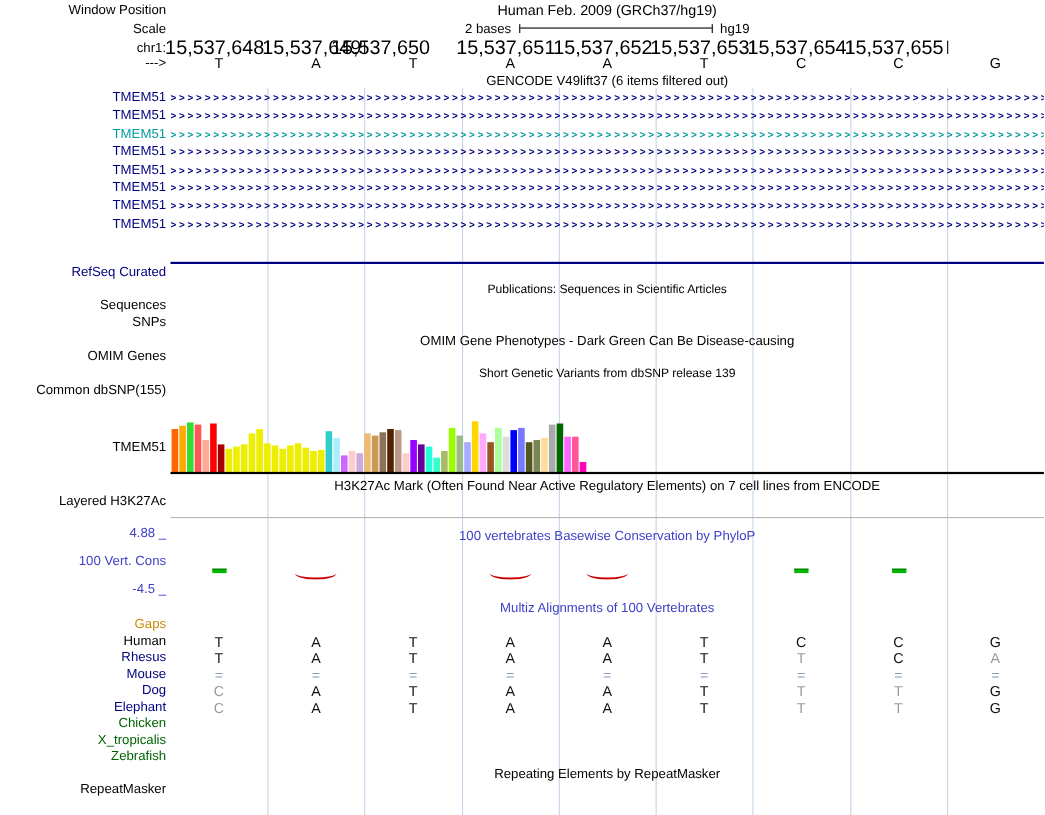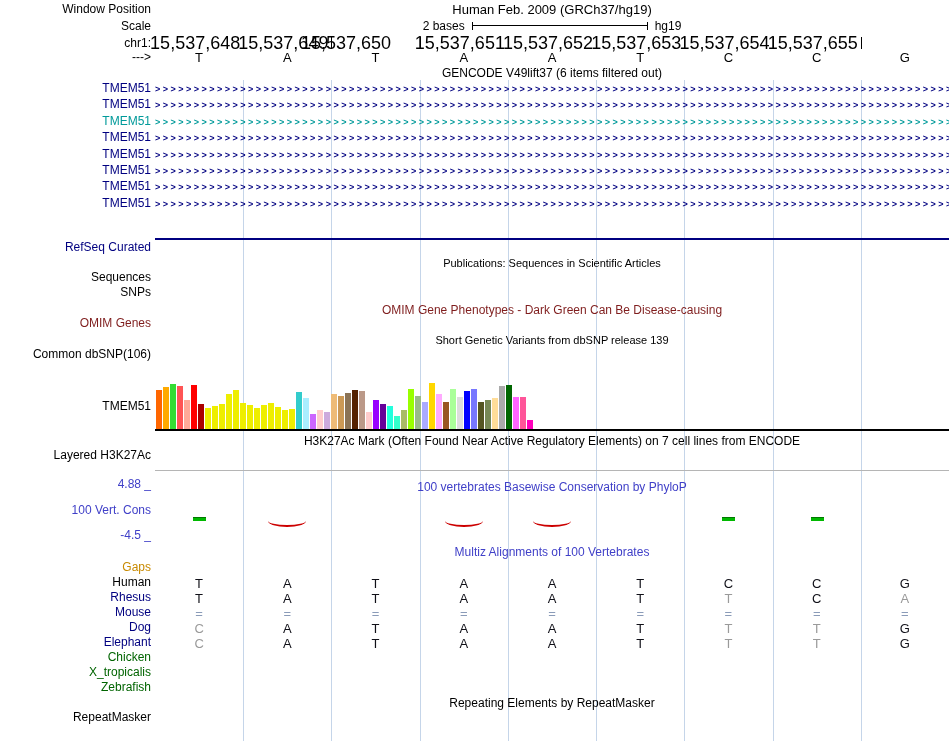--- a/index.html
+++ b/index.html
@@ -5,21 +5,21 @@
   *{margin:0;padding:0;box-sizing:border-box;}
   body{background:#fff;}
   #canvas{position:relative;width:950px;height:741px;background:#fff;overflow:hidden;
           font-family:"Liberation Sans",sans-serif;color:#000;}
   .lbl{position:absolute;left:0;width:151px;text-align:right;font-size:12px;line-height:13px;
        white-space:nowrap;z-index:2;}
   .ctitle{position:absolute;left:155px;width:794px;text-align:center;font-size:12px;line-height:13px;
           white-space:nowrap;z-index:2;}
   .small{font-size:11px;}
   .blue{color:#4040C8;}
-  .green{color:#7f1d1d;}
+  .green{color:#000000;}
   .navy{color:#000080;}
   .header-title{position:absolute;left:155px;width:794px;top:2px;display:flex;justify-content:center;
                 gap:14px;font-size:13px;z-index:2;}
   .scale-center{position:absolute;left:155px;width:794px;top:19px;display:flex;justify-content:center;
                 align-items:center;gap:7px;font-size:12px;z-index:2;}
   .scalebar{width:176px;height:8px;border-left:1px solid #000;border-right:1px solid #000;position:relative;}
   .scalebar::after{content:"";position:absolute;left:0;right:0;top:3px;border-top:1px solid #000;}
   .guideline{position:absolute;top:80px;height:661px;width:1px;background:rgba(150,178,215,.55);z-index:0;}
   .tick{position:absolute;width:1px;height:12px;background:#000;z-index:2;}
   .coord{position:absolute;font-size:18px;line-height:13px;white-space:nowrap;z-index:2;}
@@ -62,21 +62,21 @@
   <div class="lbl navy" style="top:241px">RefSeq Curated</div>
 
   <div class="ctitle small" style="top:257px">Publications: Sequences in Scientific Articles</div>
   <div class="lbl" style="top:271px">Sequences</div>
   <div class="lbl" style="top:286px">SNPs</div>
 
   <div class="ctitle green" style="top:304px">OMIM Gene Phenotypes - Dark Green Can Be Disease-causing</div>
   <div class="lbl green" style="top:317px">OMIM Genes</div>
 
   <div class="ctitle small" style="top:334px">Short Genetic Variants from dbSNP release 139</div>
-  <div class="lbl" style="top:348px">Common dbSNP(106)</div>
+  <div class="lbl" style="top:348px">Common dbSNP(155)</div>
 
   <div class="lbl" style="top:400px">TMEM51</div>
   <div id="gtex-bars">
       <div class="gtex-bar" style="height: 40px; background: rgb(255, 102, 0);"></div>
       <div class="gtex-bar" style="height: 43px; background: rgb(255, 170, 0);"></div>
       <div class="gtex-bar" style="height: 46px; background: rgb(51, 221, 51);"></div>
       <div class="gtex-bar" style="height: 44px; background: rgb(255, 85, 85);"></div>
       <div class="gtex-bar" style="height: 30px; background: rgb(255, 170, 153);"></div>
       <div class="gtex-bar" style="height: 45px; background: rgb(255, 0, 0);"></div>
       <div class="gtex-bar" style="height: 26px; background: rgb(170, 0, 0);"></div>

